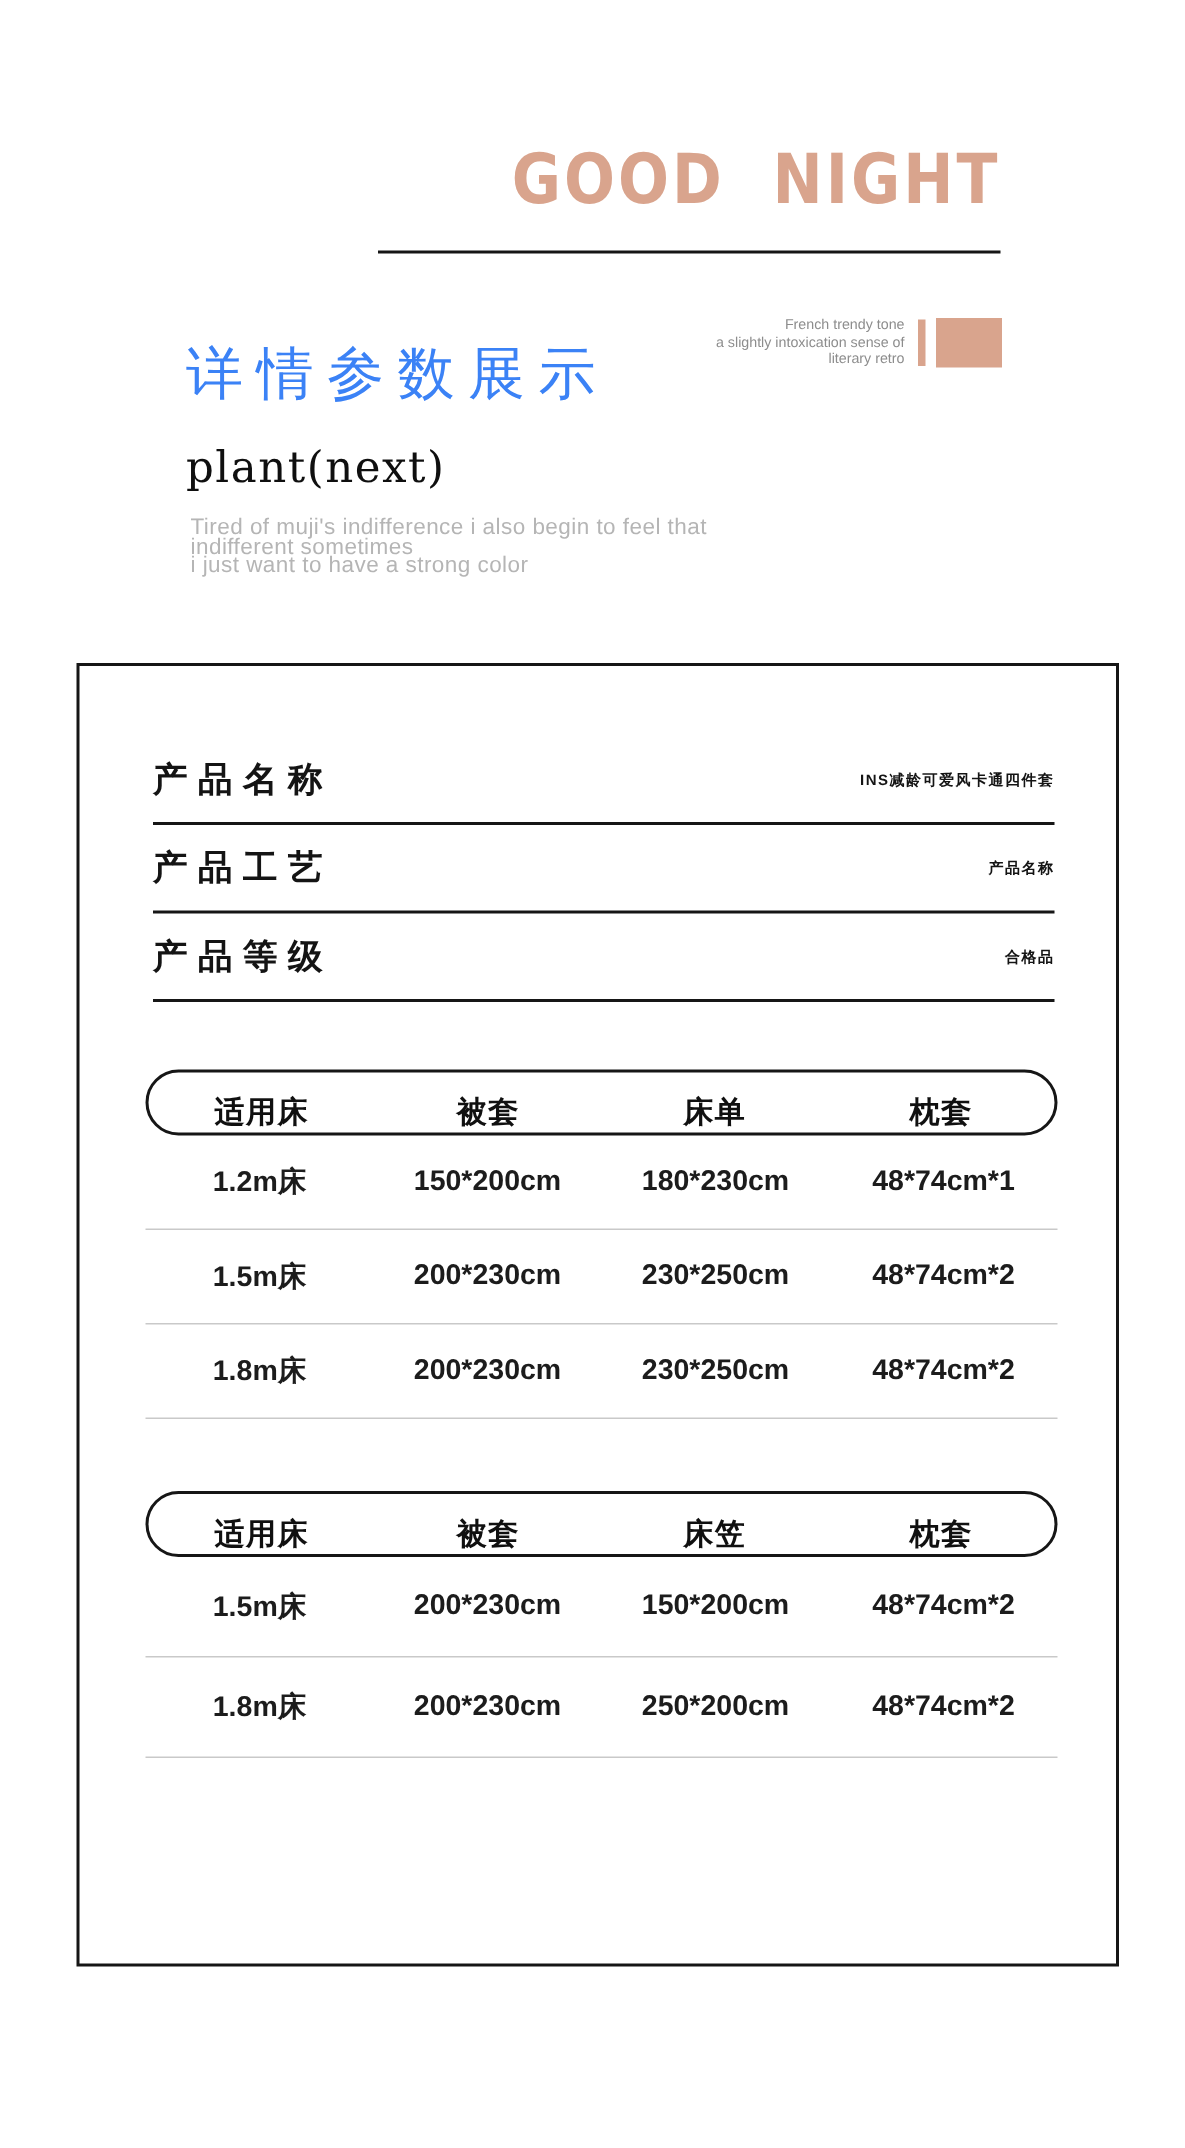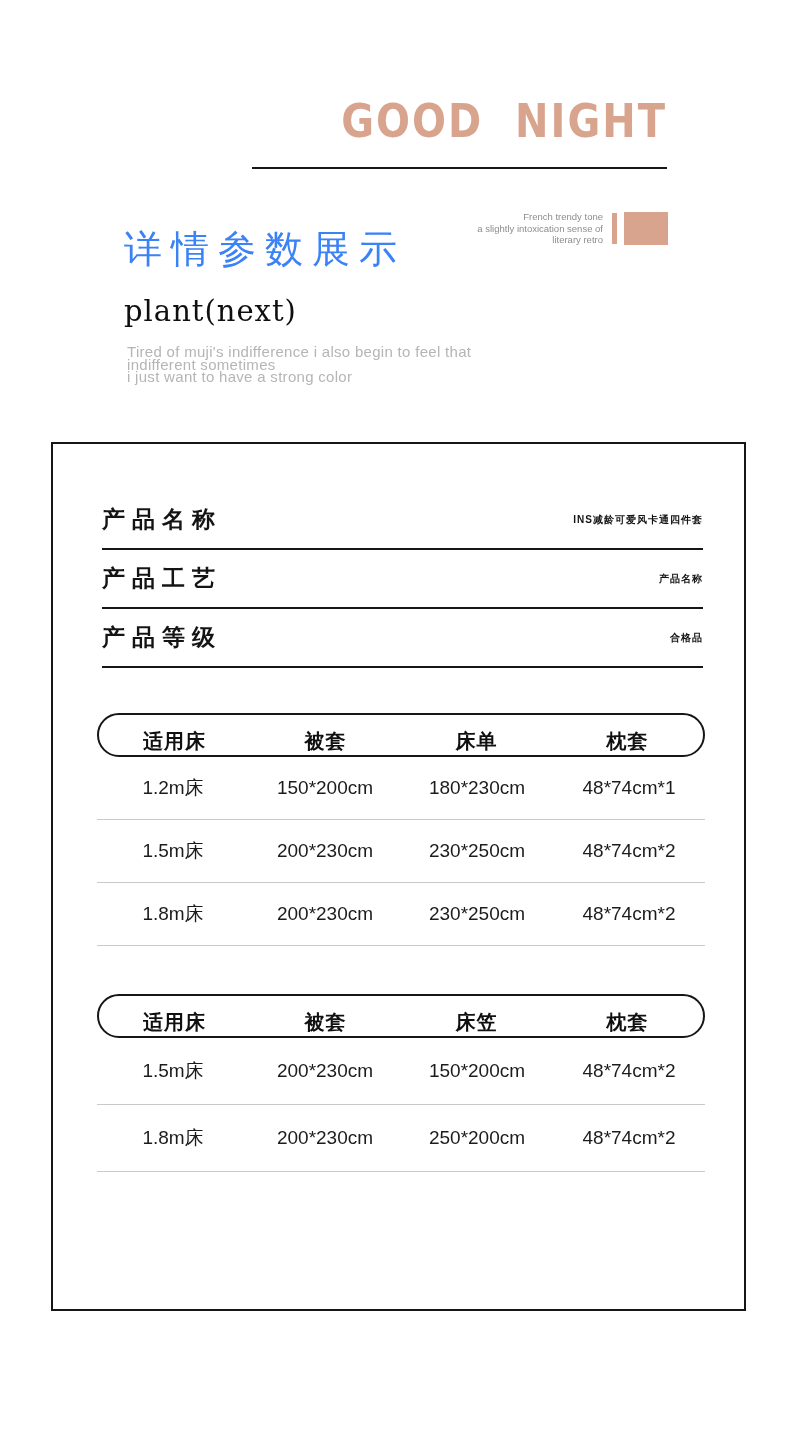--- a/index.html
+++ b/index.html
@@ -51,21 +51,21 @@
   .spec-label{font-size:23px;font-weight:bold;letter-spacing:7px;color:#141414;}
   .spec-value{font-size:10px;color:#141414;letter-spacing:1px;font-weight:bold;}
   .size-table{margin:45px 39px 0 44px;}
   .size-table.second{margin-top:48px;}
   .pill-header{
     height:44px;border:2px solid #161616;border-radius:24px;box-sizing:border-box;
     display:flex;align-items:flex-end;background:#fff;
   }
   .pill-header span{flex:1;text-align:center;font-size:20px;font-weight:bold;color:#101010;letter-spacing:1px;}
   .t-row{
-    height:62px;display:flex;align-items:center;border-bottom:1px solid #c9c9c9;
+    height:62px;display:flex;align-items:center;border-bottom:1px solid #c9c9c9;font-weight:bold;
   }
   .size-table.second .t-row{height:66px;}
   .t-row span{flex:1;text-align:center;font-size:19px;color:#1c1c1c;}
 </style>
 </head>
 <body>
 
 <div class="banner-title">GOOD  NIGHT</div>
 <div class="banner-underline"></div>
 

